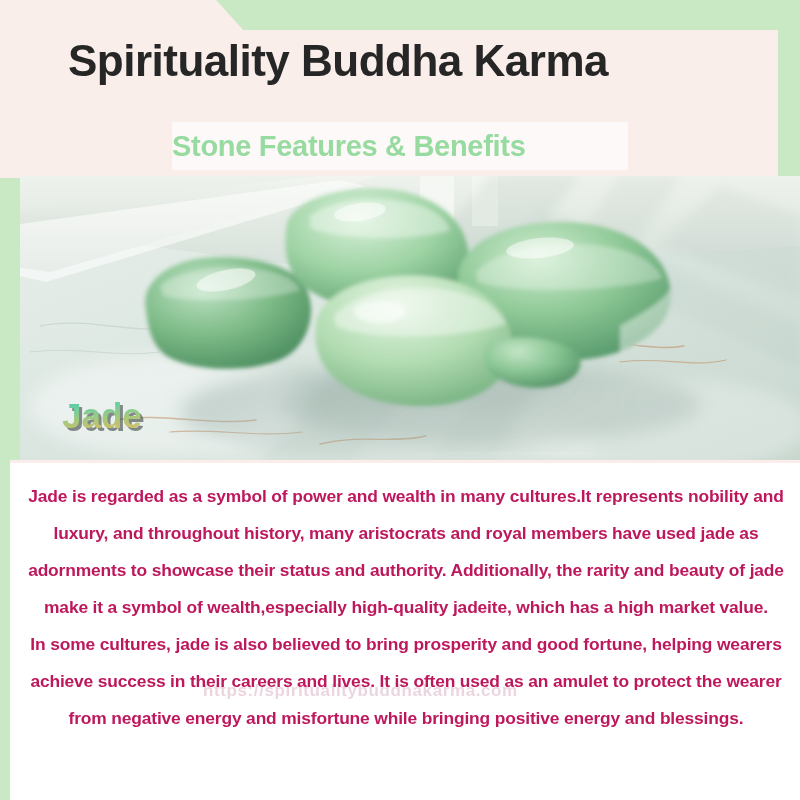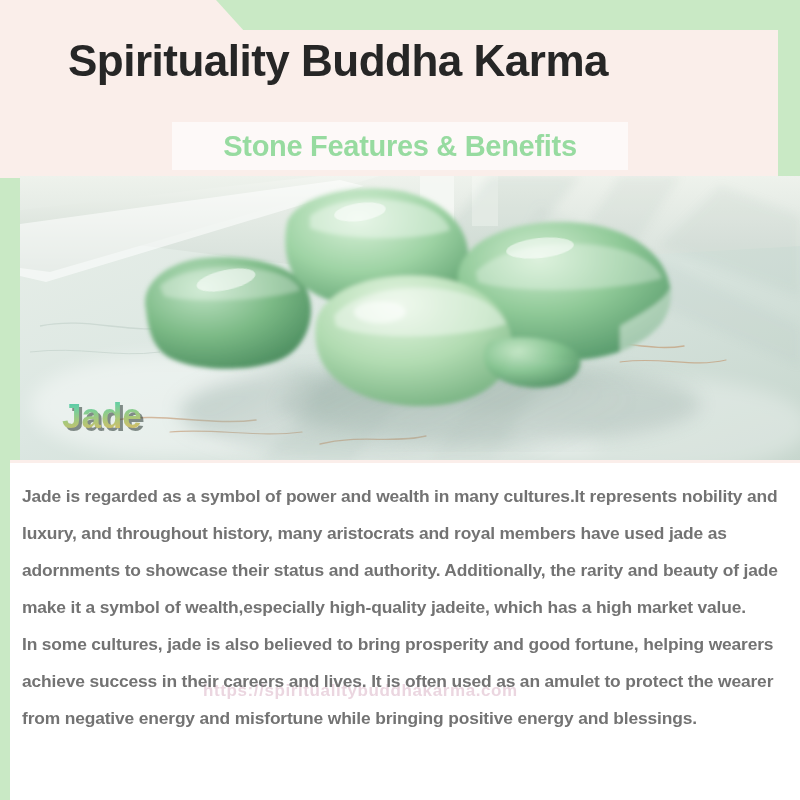--- a/index.html
+++ b/index.html
@@ -33,21 +33,21 @@
     text-align:center;
     font-size:44px; font-weight:700; letter-spacing:-0.5px;
     color:#262626; line-height:1.05;
     white-space:nowrap;
   }
 
   .subtitle-box{
     position:absolute; left:172px; top:122px;
     width:456px; height:48px;
     background:#fdf9f8;
-    display:flex; align-items:center; justify-content:center;
+    display:flex; align-items:center; justify-content:flex-start;
   }
   .subtitle-text{
     font-size:29px; font-weight:700; letter-spacing:-0.3px;
     color:#97dba0; white-space:nowrap;
   }
 
   
   .photo{
     position:absolute; left:20px; top:176px; width:780px; height:287px;
     overflow:hidden;
@@ -83,23 +83,23 @@
     position:absolute; left:203px; top:681px;
     font-size:17px; font-weight:700; letter-spacing:.6px;
     color:rgba(216,176,196,.52);
     white-space:nowrap; pointer-events:none;
   }
 
   .paragraphs{
     position:absolute; left:22px; top:478px; width:768px;
   }
   .para{
-    font-size:17.4px; font-weight:700; color:#737373;
+    font-size:17.4px; font-weight:700; color:#be185d;
     line-height:37px; letter-spacing:-0.15px;
-    text-align:left;
+    text-align:center;
   }
 </style>
 </head>
 <body>
 
 <div class="green-band"></div>
 <div class="cream-top"></div>
 
 <div class="header-panel"></div>
 

